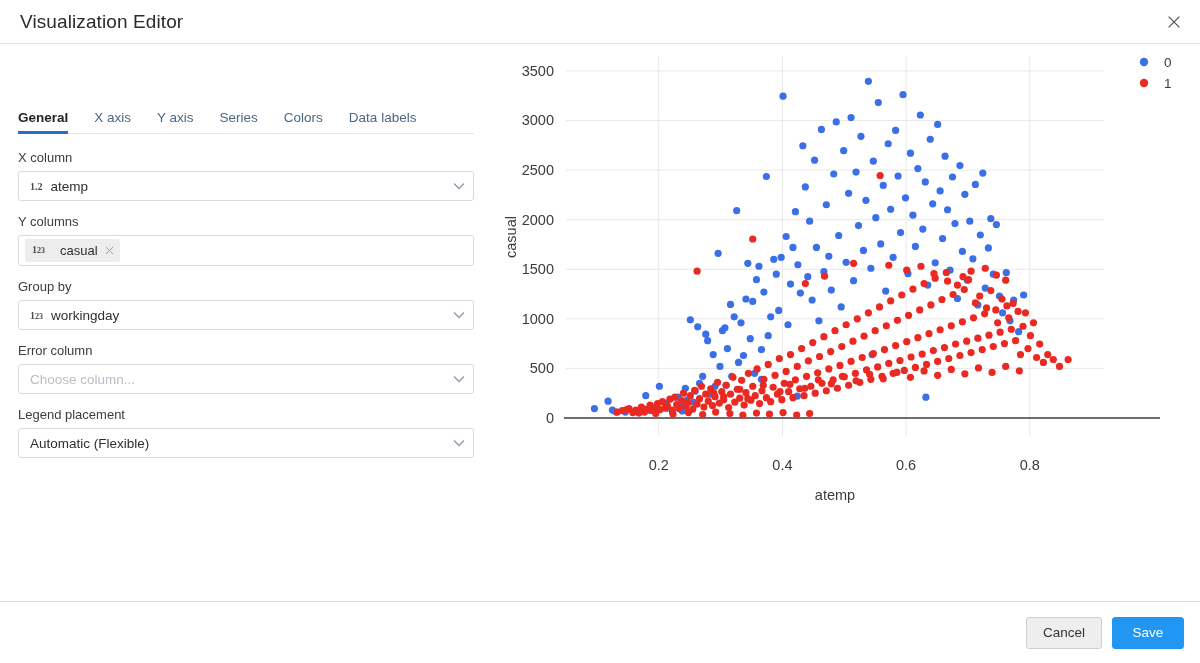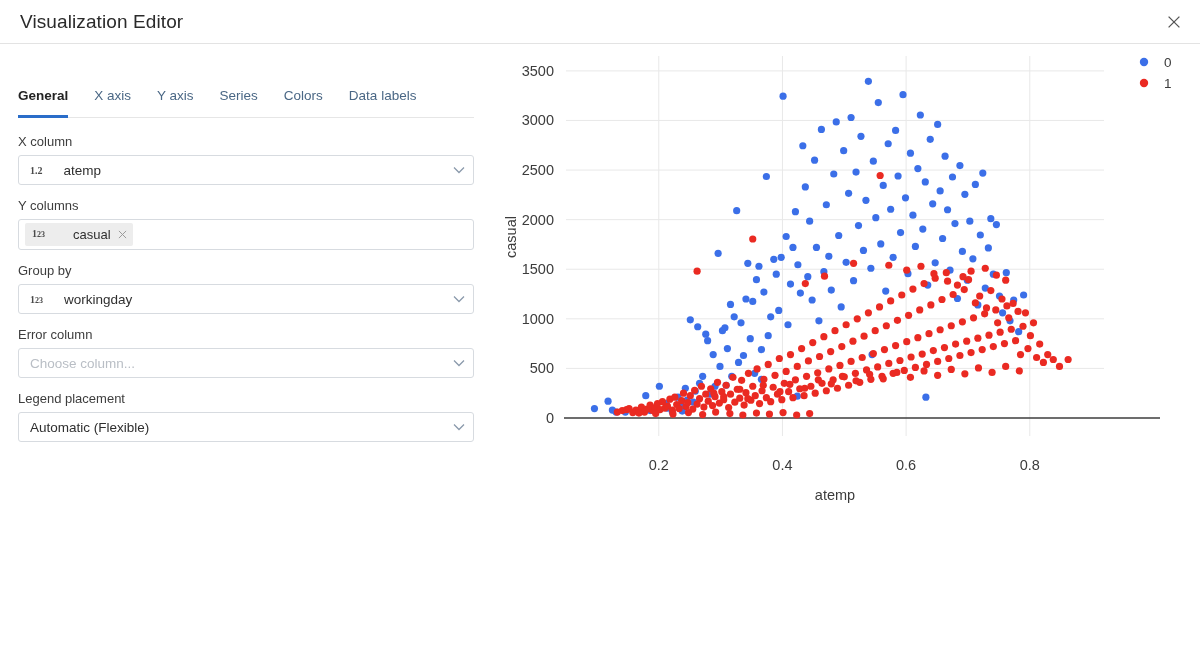--- a/index.html
+++ b/index.html
@@ -49,38 +49,38 @@
     padding: 0 8px 0 11px; font-size: 13.5px; color: #2f2f2f;
     position: relative; cursor: pointer;
   }
   .control.focusring { border-color: #c9d5e6; }
   .control .caret {
     margin-left: auto; color: #8a99ab; font-size: 11px; line-height: 1;
     display: flex; align-items: center;
   }
   .control .placeholder { color: #b9bec5; }
   .typeicon {
-    font-size: 10px; color: #4a4a4a; margin-right: 21px;
+    font-size: 10px; color: #4a4a4a; margin-right: 8px;
     display: inline-flex; align-items: baseline; font-weight: 700;
     font-family: "Liberation Serif", serif;
   }
   .typeicon sub { font-size: 8px; font-weight: 700; }
   .typeicon sup { font-size: 8px; font-weight: 700; }
 
   
   .viz-icon { width: 20px; height: 18px; margin-right: 10px; flex: 0 0 auto; }
 
   
   .tabs {
     display: flex; gap: 0; border-bottom: 1px solid #e6e6e6;
     margin: 18px 0 16px 0; padding-left: 0;
   }
   .tab {
-    font-size: 13.5px; color: #4a6785; padding: 4px 0 14px 0; margin-right: 26px;
-    cursor: pointer; position: relative; white-space: nowrap;
+    font-size: 13.5px; color: #4a6785; padding: 4px 0 8px 0; margin-right: 26px;
+    cursor: pointer; position: relative; white-space: nowrap; margin-top: 22px;
   }
   .tab.active { color: #232323; font-weight: 700; }
   .tab.active::after {
     content: ""; position: absolute; left: 0; right: 0; bottom: -1px; height: 3px;
     background: #2a6dc9;
   }
 
   
   .chipbox {
     min-height: 30px; border: 1px solid #d7dbe0; border-radius: 3px; background: #fff;
@@ -642,14 +642,18 @@
               <text x="670" y="23" font-size="13.5" fill="#3c3c3c" font-family="&quot;Liberation Sans&quot;, sans-serif">0</text>
               <circle cx="650" cy="39" r="4.2" fill="#ea2a22"></circle>
               <text x="670" y="44" font-size="13.5" fill="#3c3c3c" font-family="&quot;Liberation Sans&quot;, sans-serif">1</text>
             </g>
           </svg>
       </div>
     </div>
 
   </div>
 
+  <div class="footer">
+    <div class="btn btn-cancel">Cancel</div>
+    <div class="btn btn-save">Save</div>
+  </div>
 
 </div>
 
 </body></html>

